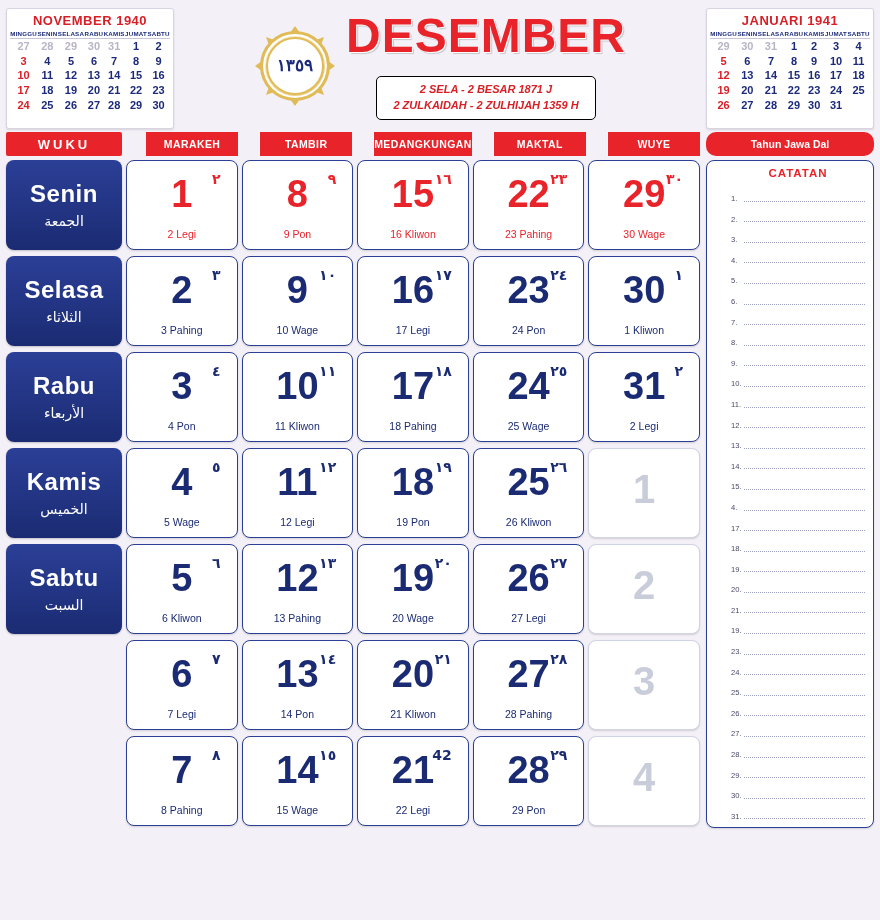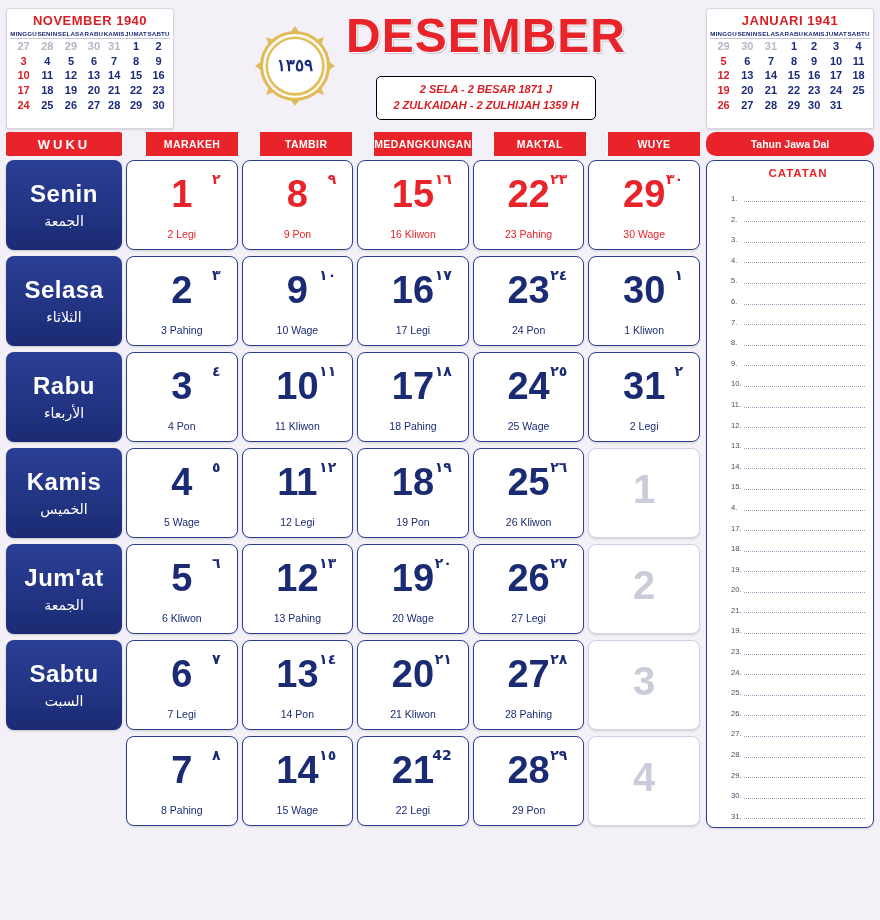--- a/index.html
+++ b/index.html
@@ -337,24 +337,20 @@
         </div>
         <div class="day-name blue">
           <div class="latin">Rabu</div>
           <div class="arab">الأربعاء</div>
         </div>
         <div class="day-name blue">
           <div class="latin">Kamis</div>
           <div class="arab">الخميس</div>
         </div>
         <div class="day-name blue">
-          <div class="latin">Jum'at</div>
-          <div class="arab">الجمعة</div>
-        </div>
-        <div class="day-name blue">
           <div class="latin">Sabtu</div>
           <div class="arab">السبت</div>
         </div>
       </div>
     <div class="weeks" id="weeks">
         <div class="week-col">
           <div class="cell sun">
             <div class="num">1</div>
             <div class="hnum">٢</div>
             <div class="jv">2 Legi</div>

